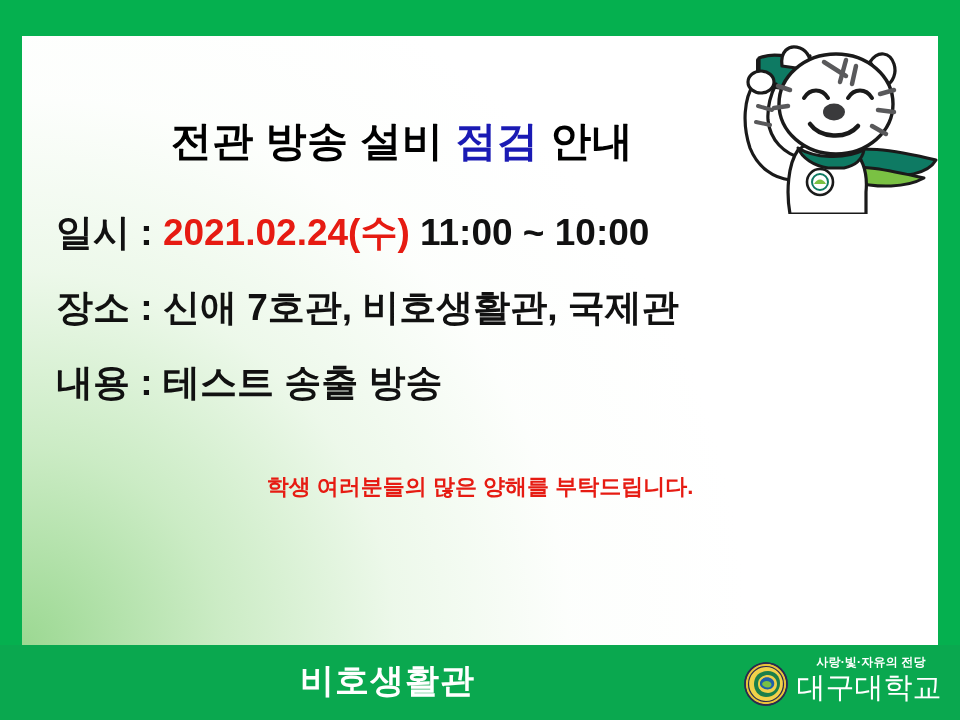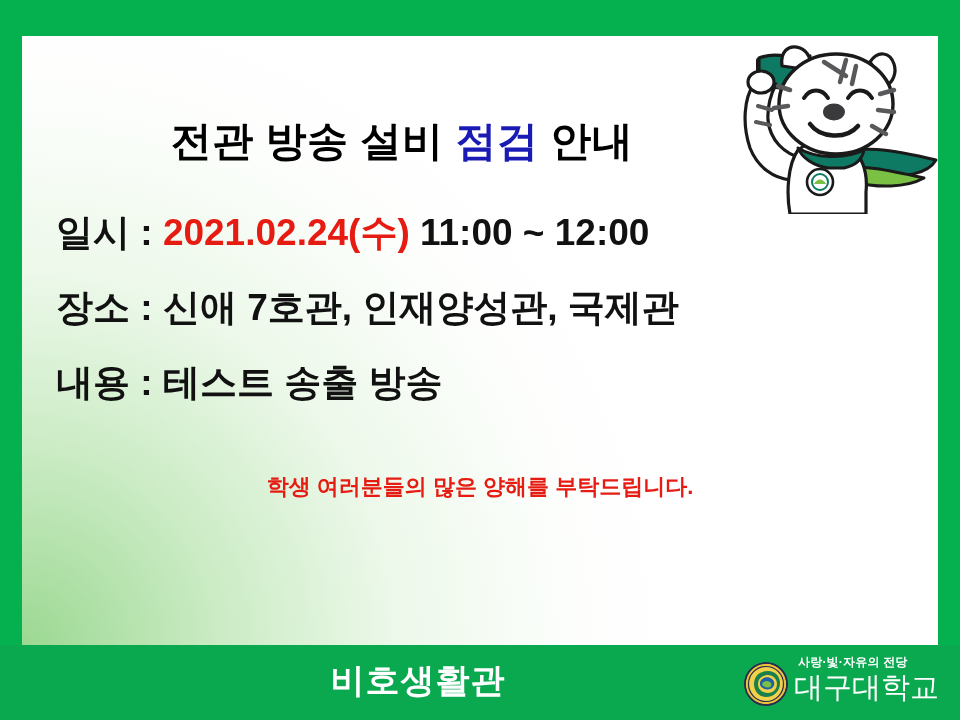--- a/index.html
+++ b/index.html
@@ -51,32 +51,32 @@
   
   .mascot{position:absolute;right:-2px;top:-4px;width:212px;height:182px;}
   .mascot svg{display:block;width:100%;height:100%;}
 
   
   .footer{
     position:absolute;left:0;top:645px;width:960px;height:75px;
     background:#0aa84f;
   }
   .footer-title{
-    position:absolute;left:288px;top:13px;width:260px;
-    text-align:center;color:#ffffff;
+    position:absolute;left:300px;top:13px;width:260px;
+    text-align:left;color:#ffffff;
     font-size:34px;font-weight:bold;letter-spacing:1px;white-space:nowrap;
   }
   .logo{
     position:absolute;left:744px;top:9px;width:204px;height:56px;
   }
   .logo-seal{
     position:absolute;left:0;top:8px;width:44px;height:44px;
   }
   .logo-seal svg{display:block;width:100%;height:100%;}
-  .logo-text{position:absolute;left:50px;top:0;width:150px;}
+  .logo-text{position:absolute;left:50px;top:0;width:150px;text-align:center;}
   .logo-tagline{
     color:#ffffff;font-size:12px;font-weight:bold;
     letter-spacing:0.2px;white-space:nowrap;line-height:1;
     margin:2px 0 0 4px;
   }
   .logo-name{
     color:#ffffff;font-size:29px;font-weight:normal;
     letter-spacing:0px;white-space:nowrap;line-height:1.05;margin-top:4px;
   }
 </style>
@@ -136,24 +136,24 @@
         <path d="M70 116 C86 126 116 128 136 118 C134 128 126 134 116 136 L100 136 C86 134 74 126 70 116 Z" fill="#0e7a63" stroke="#1a1a1a" stroke-width="3" stroke-linejoin="round"></path>
 
         <circle cx="92" cy="150" r="13" fill="#ffffff" stroke="#1a1a1a" stroke-width="2.6"></circle>
         <circle cx="92" cy="150" r="8" fill="none" stroke="#0e7a63" stroke-width="2"></circle>
         <path d="M86 152 C89 146 95 146 98 152 Z" fill="#7ac143"></path>
       </svg>
     </div>
 
     <div class="body-lines">
       <div class="line">
-        <span>일시 : </span><span class="date-red">2021.02.24(수)</span><span> 11:00 ~ 12:00</span>
+        <span>일시 : </span><span class="date-red">2021.02.24(수)</span><span> 11:00 ~ 10:00</span>
       </div>
       <div class="line">
-        <span>장소 : 신애 7호관, 인재양성관, 국제관</span>
+        <span>장소 : 신애 7호관, 비호생활관, 국제관</span>
       </div>
       <div class="line">
         <span>내용 : 테스트 송출 방송</span>
       </div>
     </div>
 
     <div class="note">
       <span class="nl">학생 여러분들의 많은 양해를 부탁드립니다.</span>
     </div>
 

